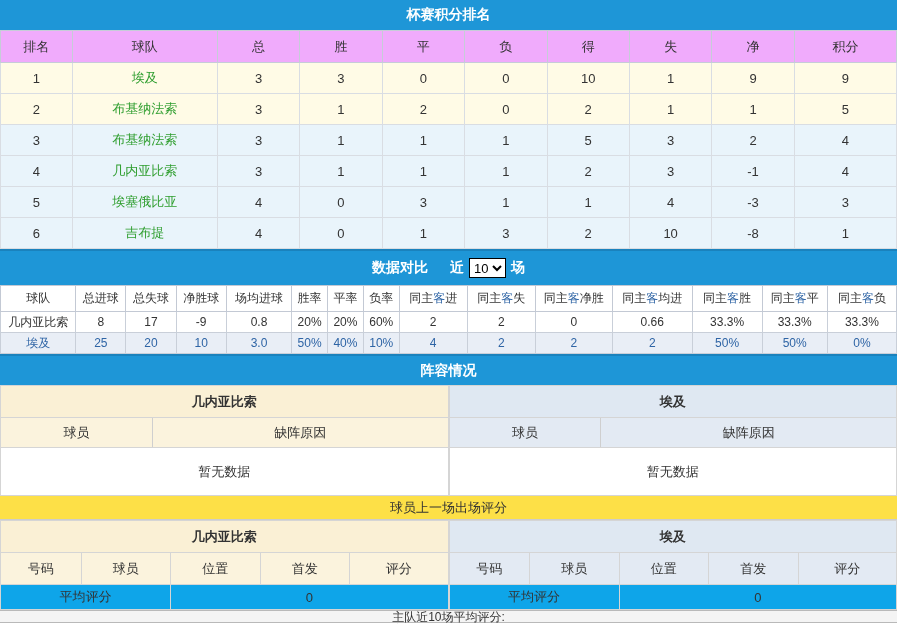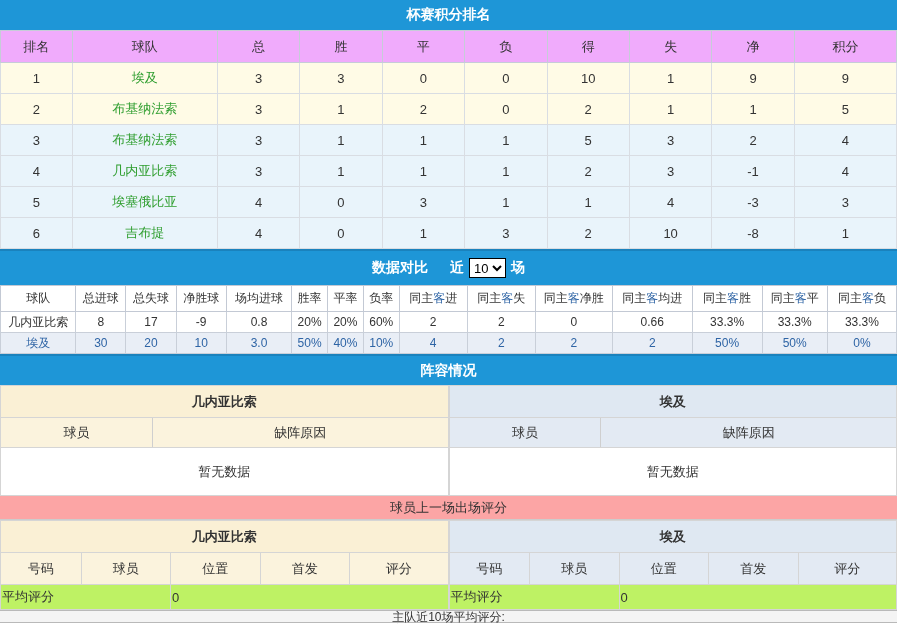--- a/index.html
+++ b/index.html
@@ -61,29 +61,29 @@
     display: flex; align-items: center; justify-content: center;
   }
   .cream-light { background: #fbf3dd; }
   .steel-light { background: #e3eaf3; }
   .nodata {
     height: 48px; background: #fff;
     border: 1px solid #d5d5d5; border-top: none; font-family: Liberation Serif, serif;
   }
   .mid-title {
     height: 24px; display: flex; align-items: center; justify-content: center;
-    background: #fca5a5; border-bottom: 1px solid #ccc;
+    background: #fde047; border-bottom: 1px solid #ccc;
   }
   .ratings th {
     border: 1px solid #d5d5d5; height: 32px; font-weight: normal;
   }
   .ratings .cream-light th { background: #fbf3dd; }
   .ratings .steel-light th { background: #e3eaf3; }
   .ratings td {
-    border: 1px solid #d5d5d5; height: 25px; background: #bef264;
+    border: 1px solid #d5d5d5; height: 25px; text-align: center; background: #0ea5e9;
   }
   .footer-row {
     height: 13px; font-size: 12px; line-height: 12px;
     display: flex; align-items: center; justify-content: center;
   }
   .footer-home { background: #f4f4f4; border-top: 1px solid #b9b9b9; border-bottom: 1px solid #b9b9b9; }
   .footer-away { background: #fff; }
 </style>
 </head>
 <body>
@@ -254,21 +254,21 @@
       <td>2</td>
       <td>2</td>
       <td>0</td>
       <td>0.66</td>
       <td>33.3%</td>
       <td>33.3%</td>
       <td>33.3%</td>
     </tr>
     <tr class="r-alt">
       <td>埃及</td>
-      <td>30</td>
+      <td>25</td>
       <td>20</td>
       <td>10</td>
       <td>3.0</td>
       <td>50%</td>
       <td>40%</td>
       <td>10%</td>
       <td>4</td>
       <td>2</td>
       <td>2</td>
       <td>2</td>

